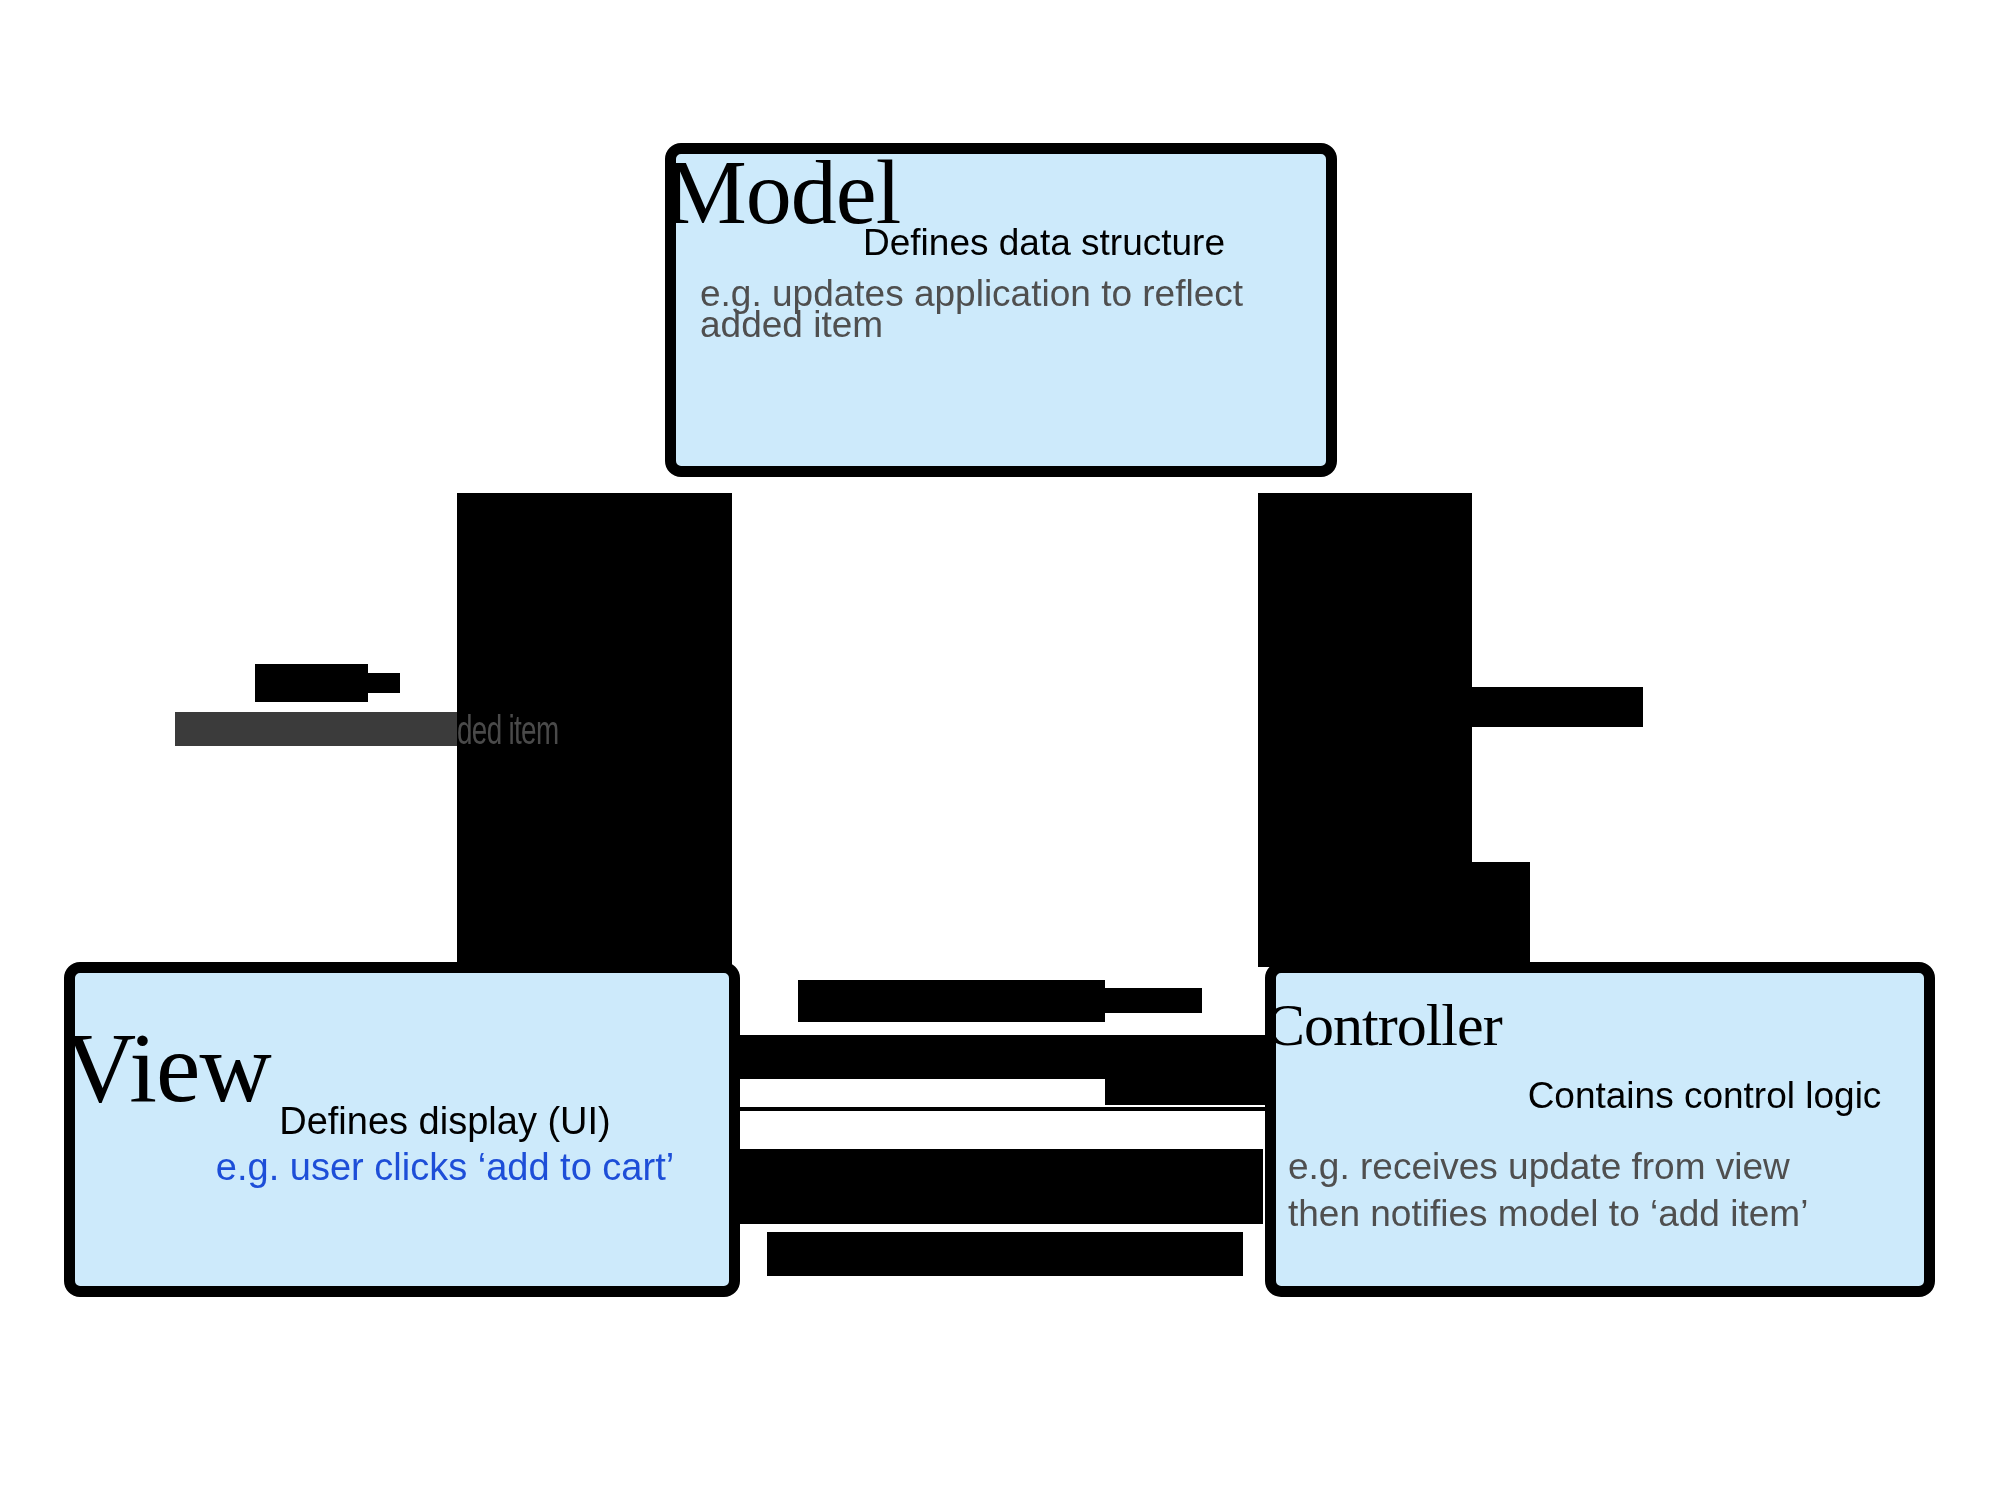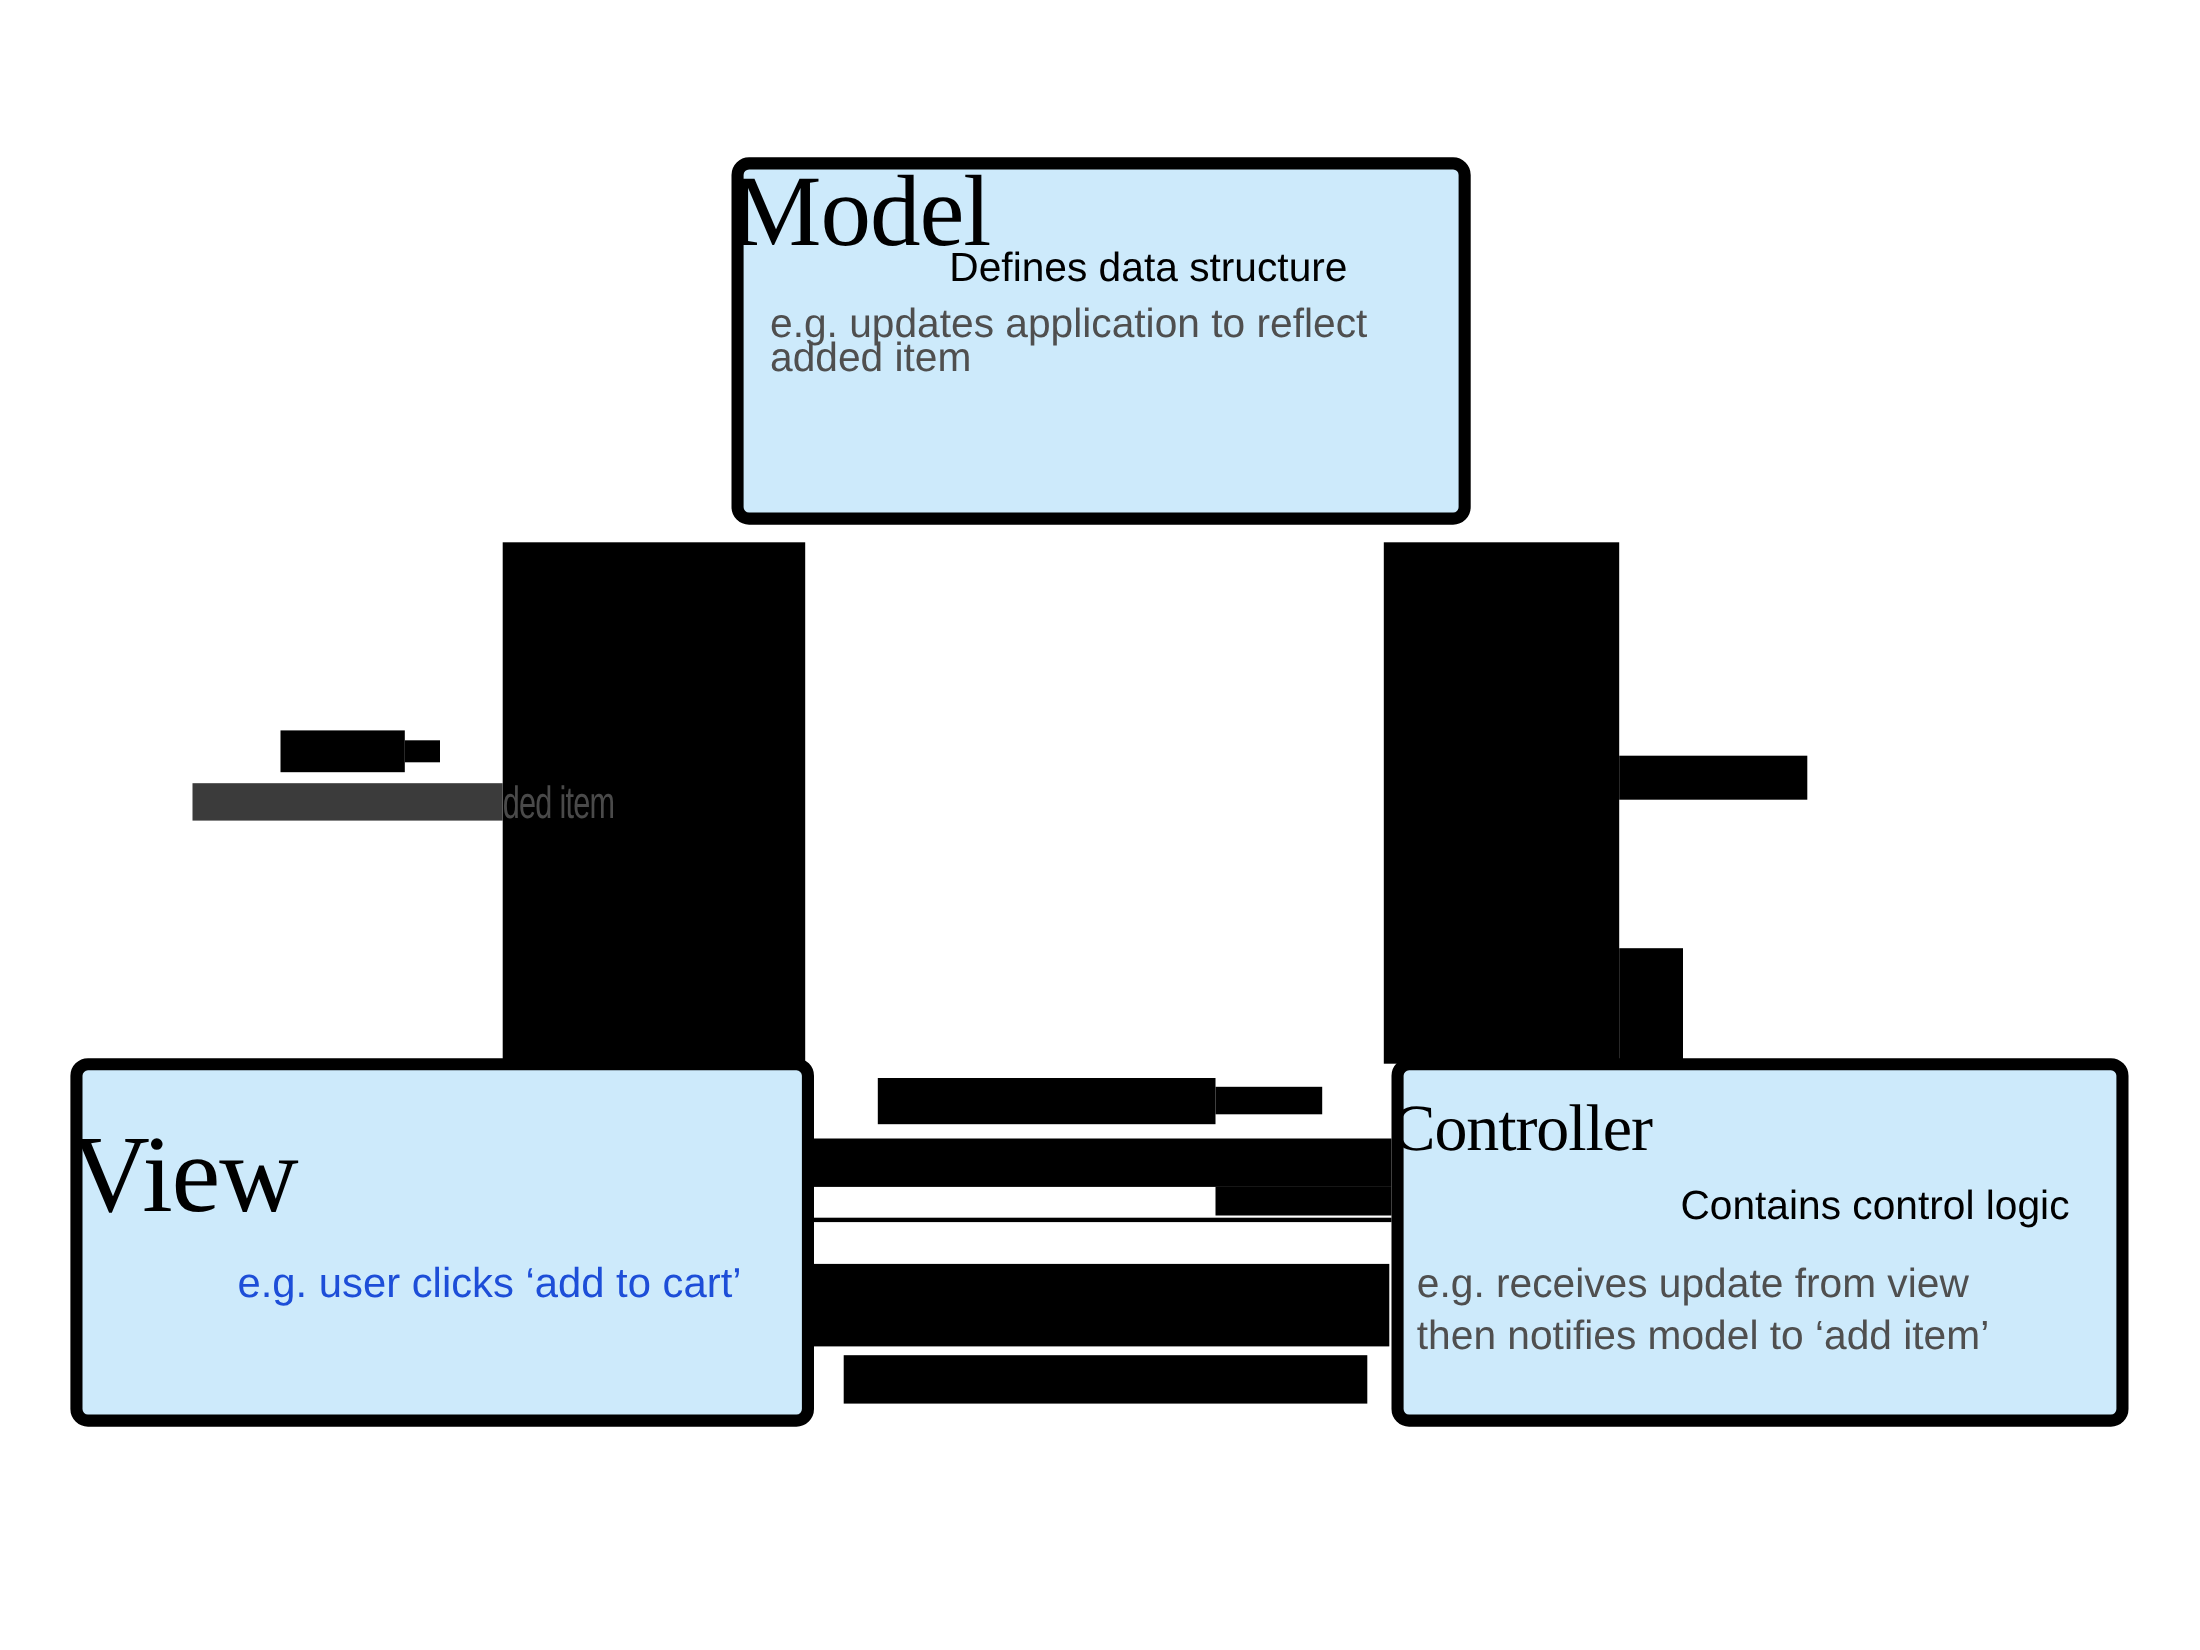--- a/index.html
+++ b/index.html
@@ -80,20 +80,21 @@
   <div class="abs black" style="left:767px;top:1232px;width:476px;height:44px;"></div>
 
   <div class="mvc-box" style="left:665px;top:143px;width:672px;height:334px;"></div>
   <div class="box-title" style="left:665px;top:146px;width:672px;font-size:92px;">Model</div>
   <div class="box-sub" style="left:665px;top:224px;width:672px;font-size:37px;">Defines data structure</div>
   <div class="box-eg" style="left:700px;top:272px;font-size:37px;">e.g. updates application to reflect</div>
   <div class="box-eg" style="left:700px;top:303px;font-size:37px;">added item</div>
 
   <div class="mvc-box" style="left:64px;top:962px;width:676px;height:335px;"></div>
   <div class="box-title" style="left:64px;top:1018px;width:676px;font-size:100px;">View</div>
+  <div class="box-sub" style="left:64px;top:1102px;width:676px;font-size:38px;">Defines display (UI)</div>
   <div class="box-sub" style="left:64px;top:1148px;width:676px;font-size:38px;color:#1d4ed8;">e.g. user clicks ‘add to cart’</div>
 
   <div class="mvc-box" style="left:1265px;top:962px;width:670px;height:335px;"></div>
   <div class="box-title" style="left:1265px;top:995px;width:670px;font-size:60px;">Controller</div>
   <div class="box-sub" style="left:1265px;top:1077px;width:793px;font-size:37px;">Contains control logic</div>
   <div class="box-eg" style="left:1288px;top:1145px;font-size:37px;">e.g. receives update from view</div>
   <div class="box-eg" style="left:1288px;top:1192px;font-size:37px;">then notifies model to ‘add item’</div>
 
 </div>
 

